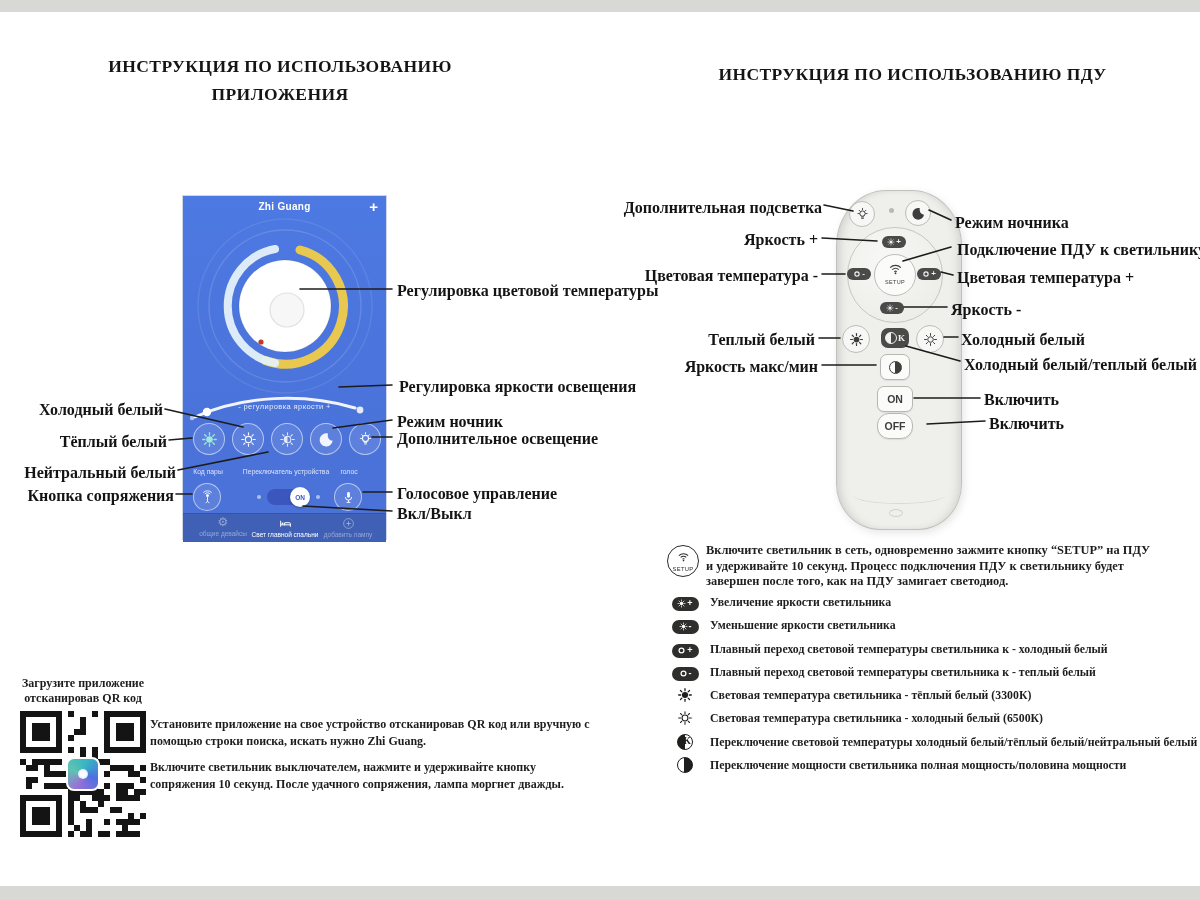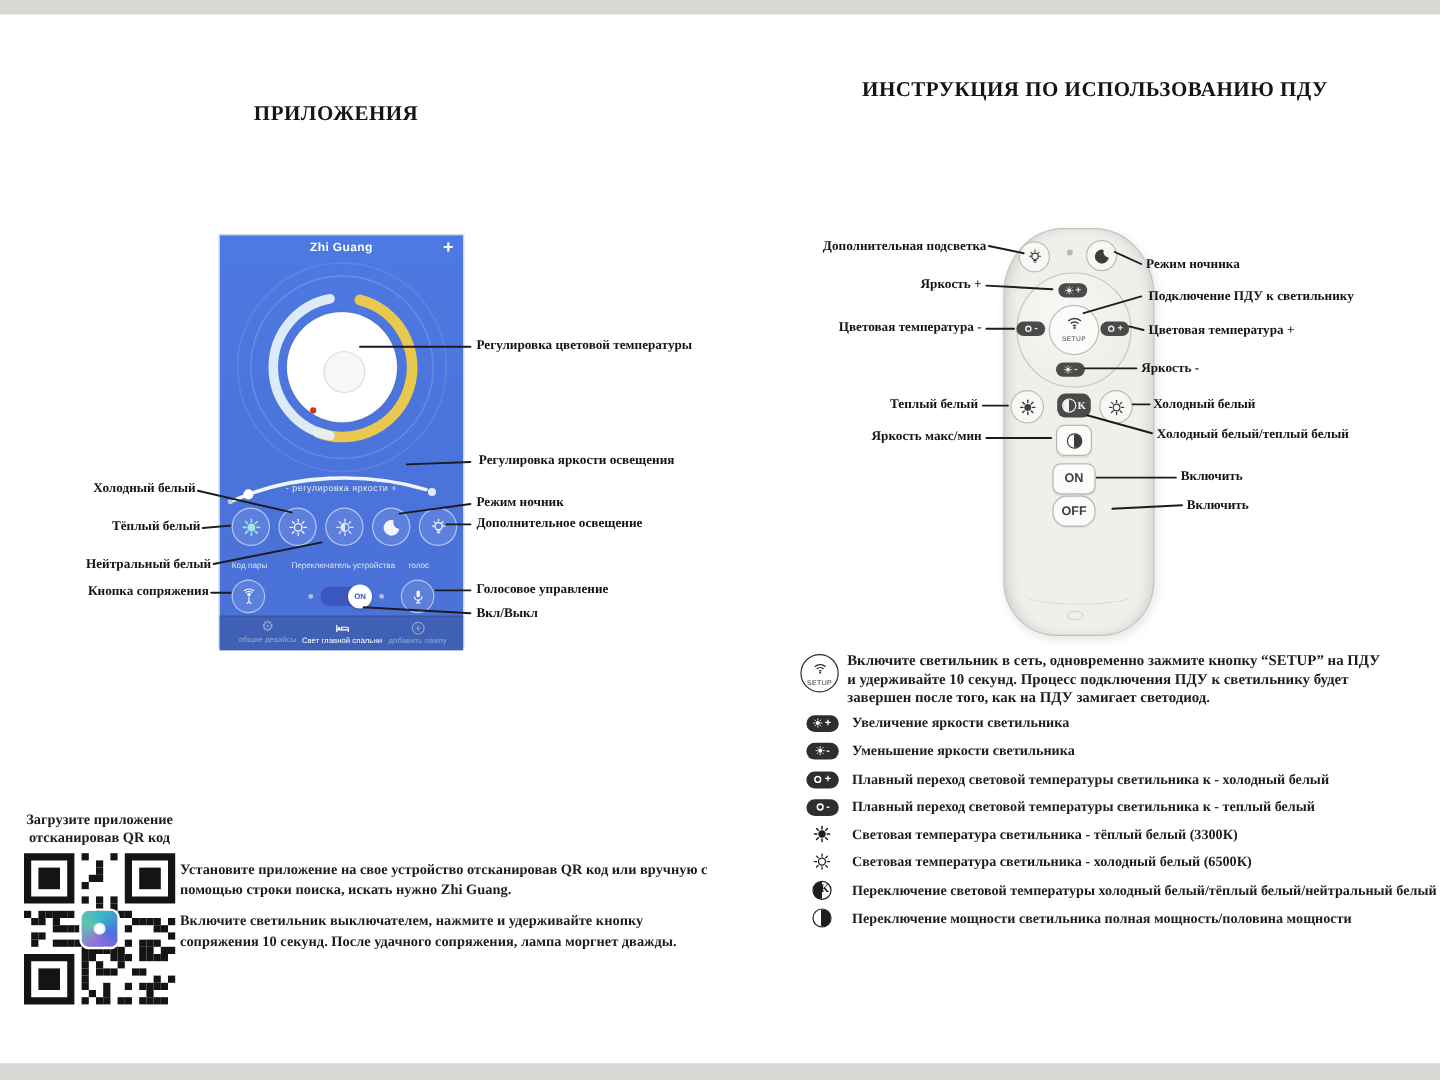--- a/index.html
+++ b/index.html
@@ -8,21 +8,21 @@
   .strip{position:absolute;left:0;width:1200px;background:#d8d8d5;}
   #strip-top{top:0;height:12px;}
   #strip-bottom{top:886px;height:14px;}
 
   
   .title{position:absolute;font-weight:bold;font-size:17.5px;letter-spacing:.4px;text-align:center;line-height:28px;color:#151515;}
   #left-title{left:40px;top:52px;width:480px;}
   #right-title{left:690px;top:60px;width:445px;}
 
   
-  .ann{position:absolute;font-weight:bold;font-size:11px;white-space:nowrap;color:#141414;}
+  .ann{position:absolute;font-weight:bold;font-size:16px;white-space:nowrap;color:#141414;}
   .ann.r{text-align:right;}
 
   
   #leader-lines{position:absolute;left:0;top:0;pointer-events:none;z-index:6;}
 
   
   #app{position:absolute;left:182px;top:195px;width:205px;height:345px;
        background:linear-gradient(180deg,#4d79e2 0%,#4a72d9 75%);border:1px solid #cfd6e8;box-sizing:border-box;}
   #app-header{position:absolute;left:0;top:0;width:100%;height:24px;}
   #app-title{position:absolute;left:0;top:5px;width:100%;text-align:center;color:#fff;
@@ -200,21 +200,21 @@
     <symbol id="ring" viewBox="0 0 24 24">
       <circle cx="12" cy="12" r="6.4" fill="none" stroke="currentColor" stroke-width="3.4"></circle>
     </symbol>
   </defs>
 </svg>
 
 <div class="strip" id="strip-top"></div>
 <div class="strip" id="strip-bottom"></div>
 
 <div class="title" id="left-title">
-  <br>
+  <span>ИНСТРУКЦИЯ ПО ИСПОЛЬЗОВАНИЮ</span><br>
   <span>ПРИЛОЖЕНИЯ</span>
 </div>
 <div class="title" id="right-title">ИНСТРУКЦИЯ ПО ИСПОЛЬЗОВАНИЮ ПДУ</div>
 
 <div id="app">
   <div id="app-header">
     <div id="app-title">Zhi Guang</div>
     <div id="app-add">+</div>
   </div>
 

